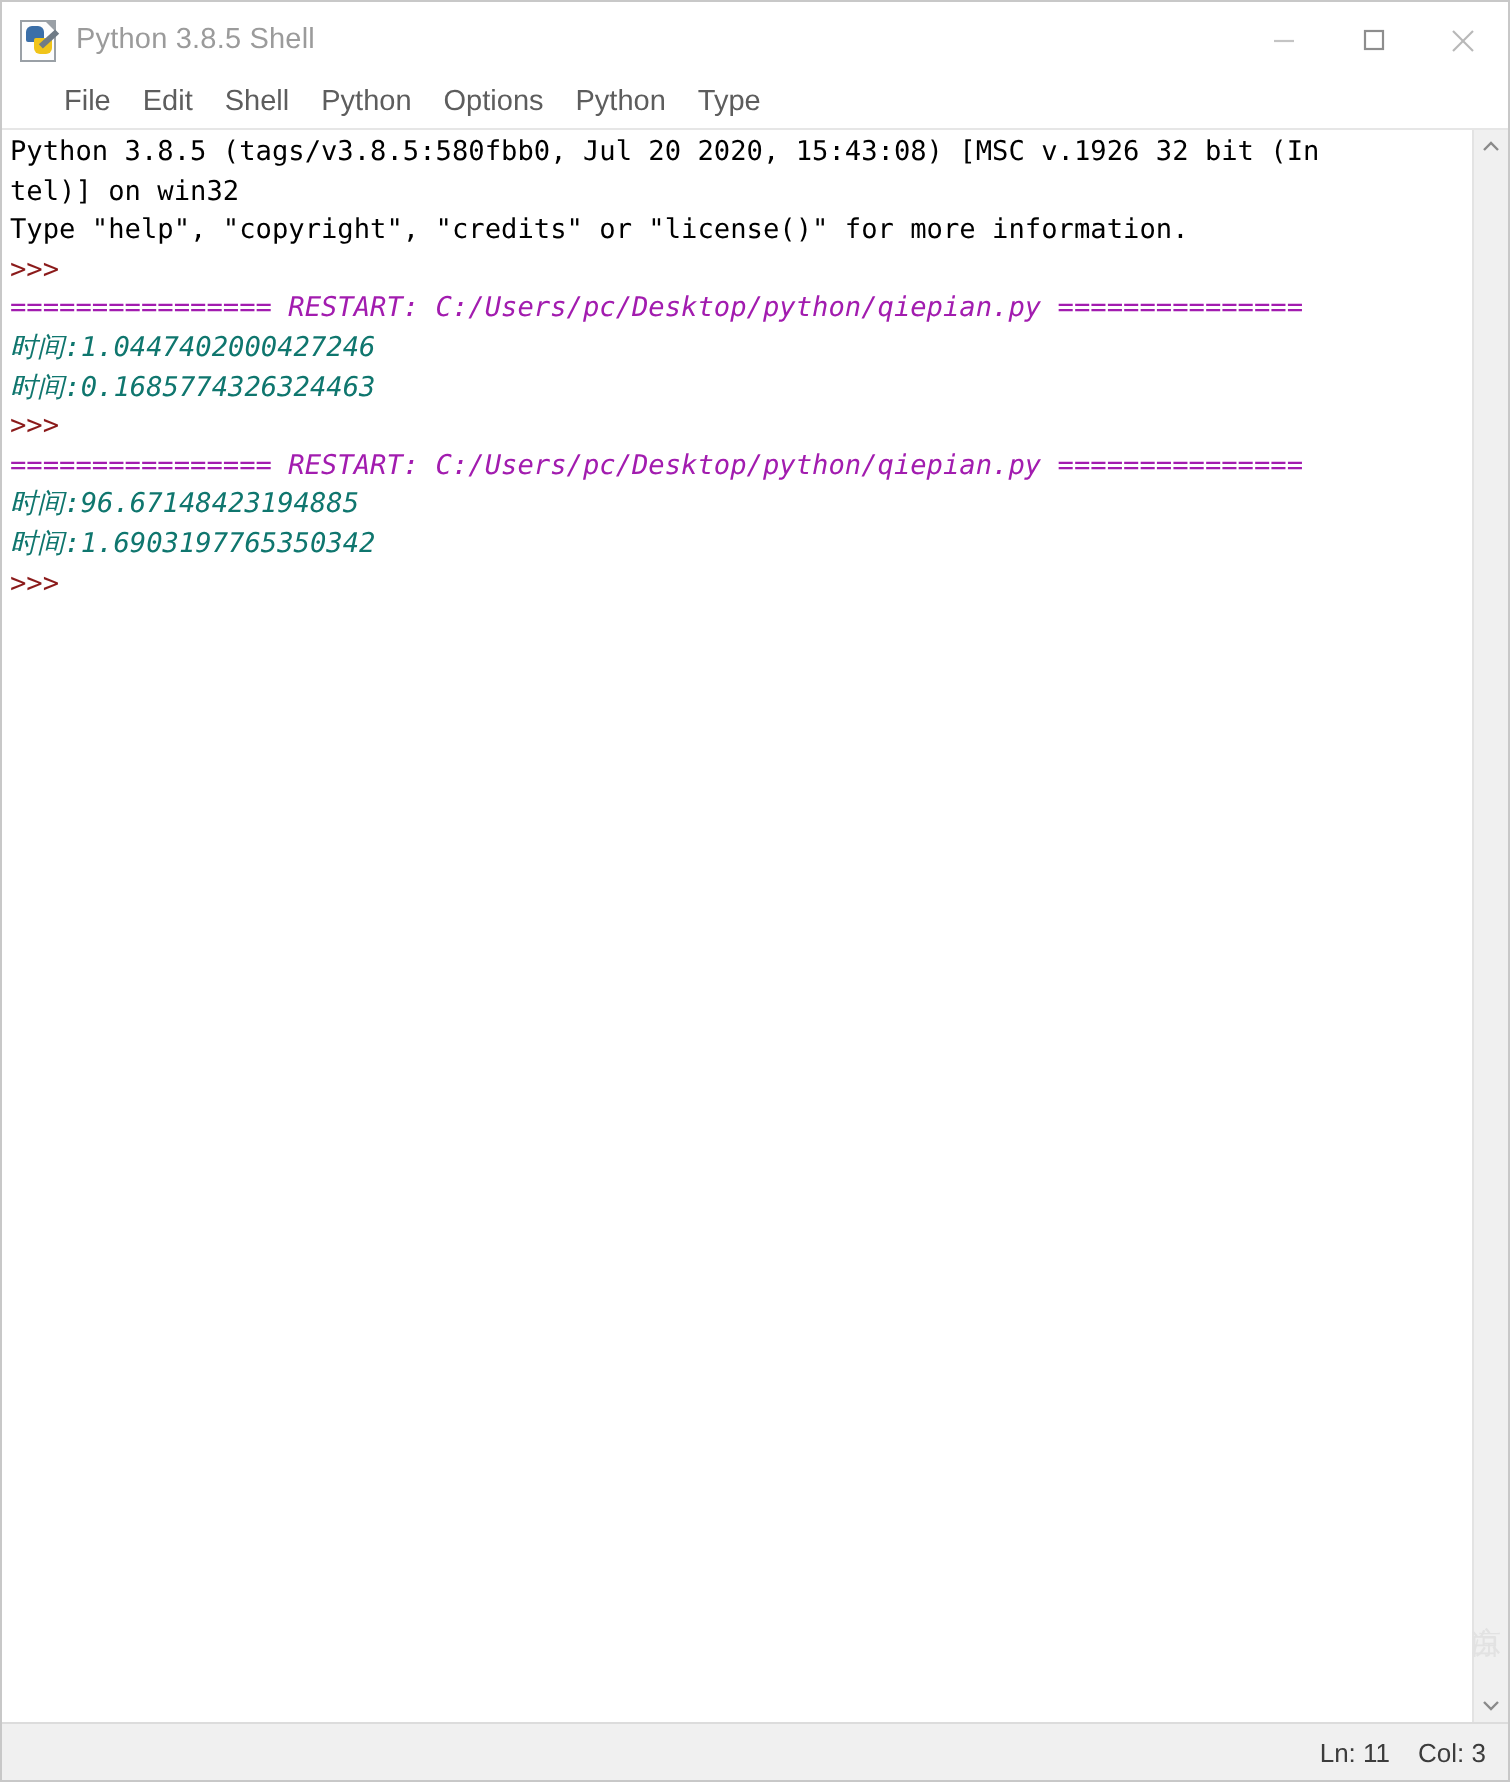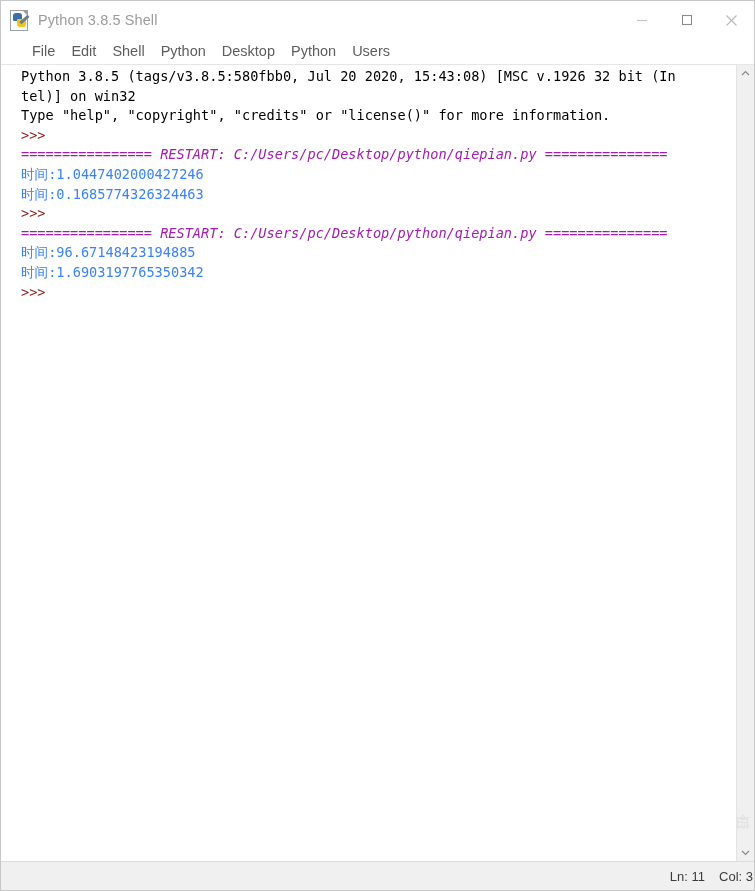--- a/index.html
+++ b/index.html
@@ -127,34 +127,34 @@
     display: flex;
     position: relative;
     background: #ffffff;
     overflow: hidden;
   }
 
   #console {
     flex: 1 1 auto;
     position: relative;
     overflow: hidden;
-    padding: 2px 0 0 20px;
+    padding: 2px 0 0 4px;
     font-family: "DejaVu Sans Mono", "Liberation Mono", monospace;
     font-size: 13.6px;
     line-height: 19.6px;
     white-space: pre;
     color: #000000;
     background: #ffffff;
     cursor: text;
   }
   .ln { white-space: pre; }
   .c-std    { color: #000000; }
   .c-prompt { color: #8b1a1a; }
   .c-restart{ color: #a21caf; font-style: italic; }
-  .c-out    { color: #3b82f6; }
+  .c-out    { color: #0f766e; font-style: italic; }
 
   
   #vscroll {
     width: 17px;
     min-width: 17px;
     background: #f0f0f0;
     border-left: 1px solid #e3e3e3;
     display: flex;
     flex-direction: column;
     position: relative;
@@ -201,21 +201,21 @@
 
   
   #statusbar {
     height: 28px;
     min-height: 28px;
     background: #f0f0f0;
     border-top: 1px solid #dcdcdc;
     display: flex;
     align-items: center;
     justify-content: flex-end;
-    padding-right: 1px;
+    padding-right: 11px;
     user-select: none;
   }
   .status-cell {
     font-size: 13px;
     color: #3c3c3c;
     margin-left: 14px;
     font-family: "Liberation Sans", sans-serif;
     white-space: nowrap;
   }
 </style>
@@ -252,23 +252,23 @@
         </svg>
       </div>
     </div>
   </div>
 
   <div id="menubar">
     <div class="menu-item">File</div>
     <div class="menu-item">Edit</div>
     <div class="menu-item">Shell</div>
     <div class="menu-item">Python</div>
-    <div class="menu-item">Desktop</div>
+    <div class="menu-item">Options</div>
     <div class="menu-item">Python</div>
-    <div class="menu-item">Users</div>
+    <div class="menu-item">Type</div>
   </div>
 
   <div id="body-area">
 
     <div id="console"><div class="ln c-std">Python 3.8.5 (tags/v3.8.5:580fbb0, Jul 20 2020, 15:43:08) [MSC v.1926 32 bit (In</div><div class="ln c-std">tel)] on win32</div><div class="ln c-std">Type "help", "copyright", "credits" or "license()" for more information.</div><div class="ln c-prompt">&gt;&gt;&gt; </div><div class="ln c-restart">================ RESTART: C:/Users/pc/Desktop/python/qiepian.py ===============</div><div class="ln c-out">时间:1.0447402000427246</div><div class="ln c-out">时间:0.1685774326324463</div><div class="ln c-prompt">&gt;&gt;&gt; </div><div class="ln c-restart">================ RESTART: C:/Users/pc/Desktop/python/qiepian.py ===============</div><div class="ln c-out">时间:96.67148423194885</div><div class="ln c-out">时间:1.6903197765350342</div><div class="ln c-prompt">&gt;&gt;&gt; </div></div>
 
     <div id="vscroll">
       <div class="sb-arrow">
         <svg width="9" height="7" viewBox="0 0 9 7">
           <polyline points="1,5 4.5,1.5 8,5" fill="none" stroke="#8a8a8a" stroke-width="1.2"></polyline>

